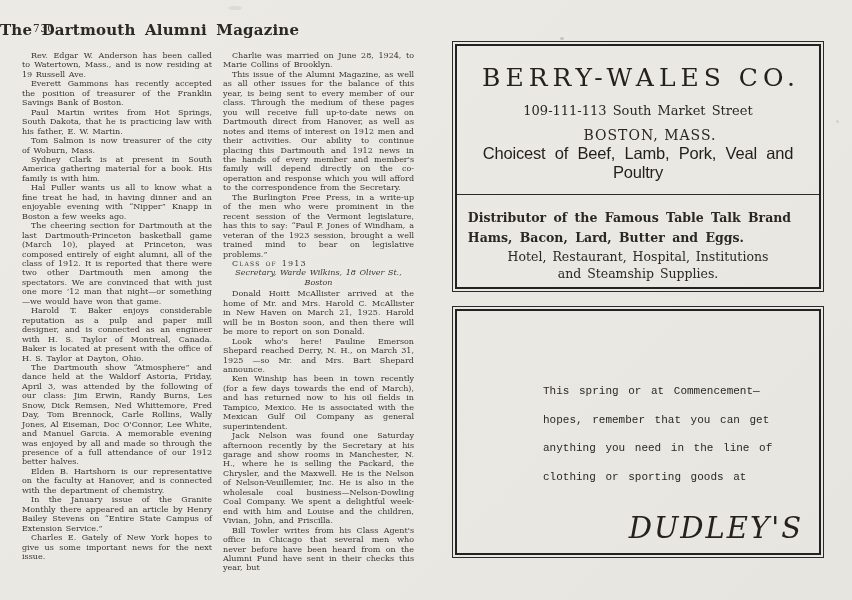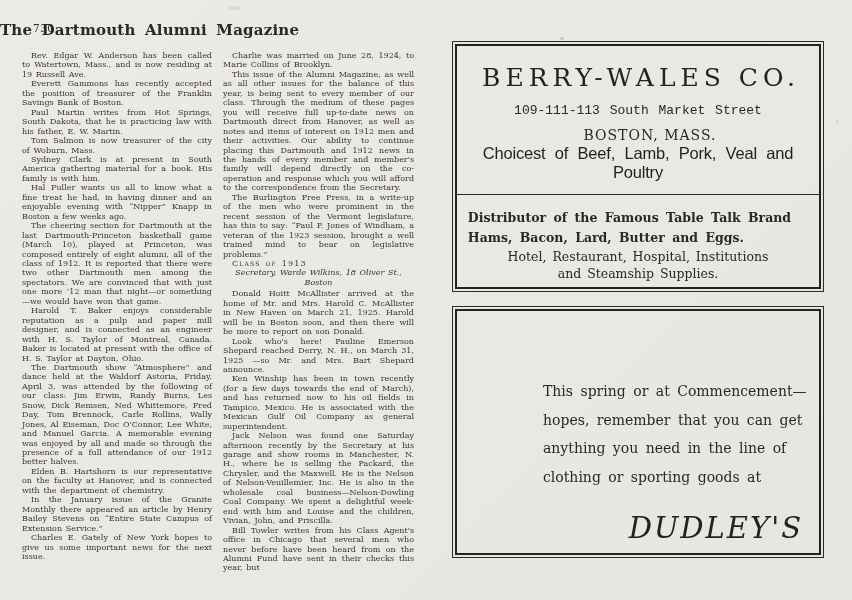--- a/index.html
+++ b/index.html
@@ -21,32 +21,32 @@
     text-indent:9px;word-spacing:1.1px;color:#3a362f;}
   .class-heading{margin:5px 0 1px;text-align:center;font-variant:small-caps;
     font-size:8.6px;letter-spacing:1.2px;text-indent:0;color:#332f2a;}
   .secretary{font-style:italic;text-align:center !important;text-indent:0 !important;margin-bottom:2px !important;}
   
   .ad{position:absolute;left:452px;width:366px;border:1px solid #2b2b2b;padding:2px;background:transparent;}
   .ad-inner{border:2px solid #222;height:100%;box-sizing:border-box;position:relative;}
   .ad1{top:41px;height:245px;}
   .ad2{top:306px;height:246px;}
   .bw-name{margin-top:17px;text-align:center;font-size:25px;letter-spacing:5px;color:#25221e;padding-left:6px;}
-  .bw-address{margin-top:11px;text-align:center;font-size:13px;word-spacing:2px;color:#2b2823;font-family:Liberation Mono, monospace;}
+  .bw-address{margin-top:11px;text-align:center;font-size:13px;word-spacing:2px;color:#2b2823;}
   .bw-city{margin-top:9px;text-align:center;font-size:14px;letter-spacing:1px;color:#2b2823;margin-left:24px;}
   .bw-tagline{margin-top:1px;text-align:center;
     font-family:"Liberation Sans","DejaVu Sans",sans-serif;font-weight:normal;
     font-size:16.5px;word-spacing:5px;letter-spacing:-.2px;
     padding-bottom:12px;border-bottom:1.6px solid #2b2b2b;color:#221f1b;}
   .bw-line1{margin:13px auto 0;width:94%;text-align:left;font-size:12.5px;line-height:20px;word-spacing:3px;color:#2b2823;font-weight:bold;}
   .bw-line2{margin:0 auto 0;width:80%;text-align:center;font-size:12.5px;line-height:17px;word-spacing:2px;color:#2b2823;}
   .hv-headline{position:absolute;left:19px;top:16px;font-style:italic;
     font-size:29px;letter-spacing:3px;color:#25221e;}
   .hv-body{position:absolute;left:86px;top:66px;}
-  .hv-body div{font-size:14px;line-height:28.5px;word-spacing:3px;color:#2b2823;}
+  .hv-body div{font-size:11px;line-height:28.5px;word-spacing:3px;color:#2b2823;font-family:Liberation Mono, monospace;}
   .hv-sig{position:absolute;right:16px;bottom:8px;font-style:italic;
     font-size:29px;letter-spacing:2px;color:#25221e;}
   
   .smudge{position:absolute;border-radius:50%;background:#9a9890;opacity:.45;}
 </style>
 </head>
 <body>
 
 <div class="scan">
 

